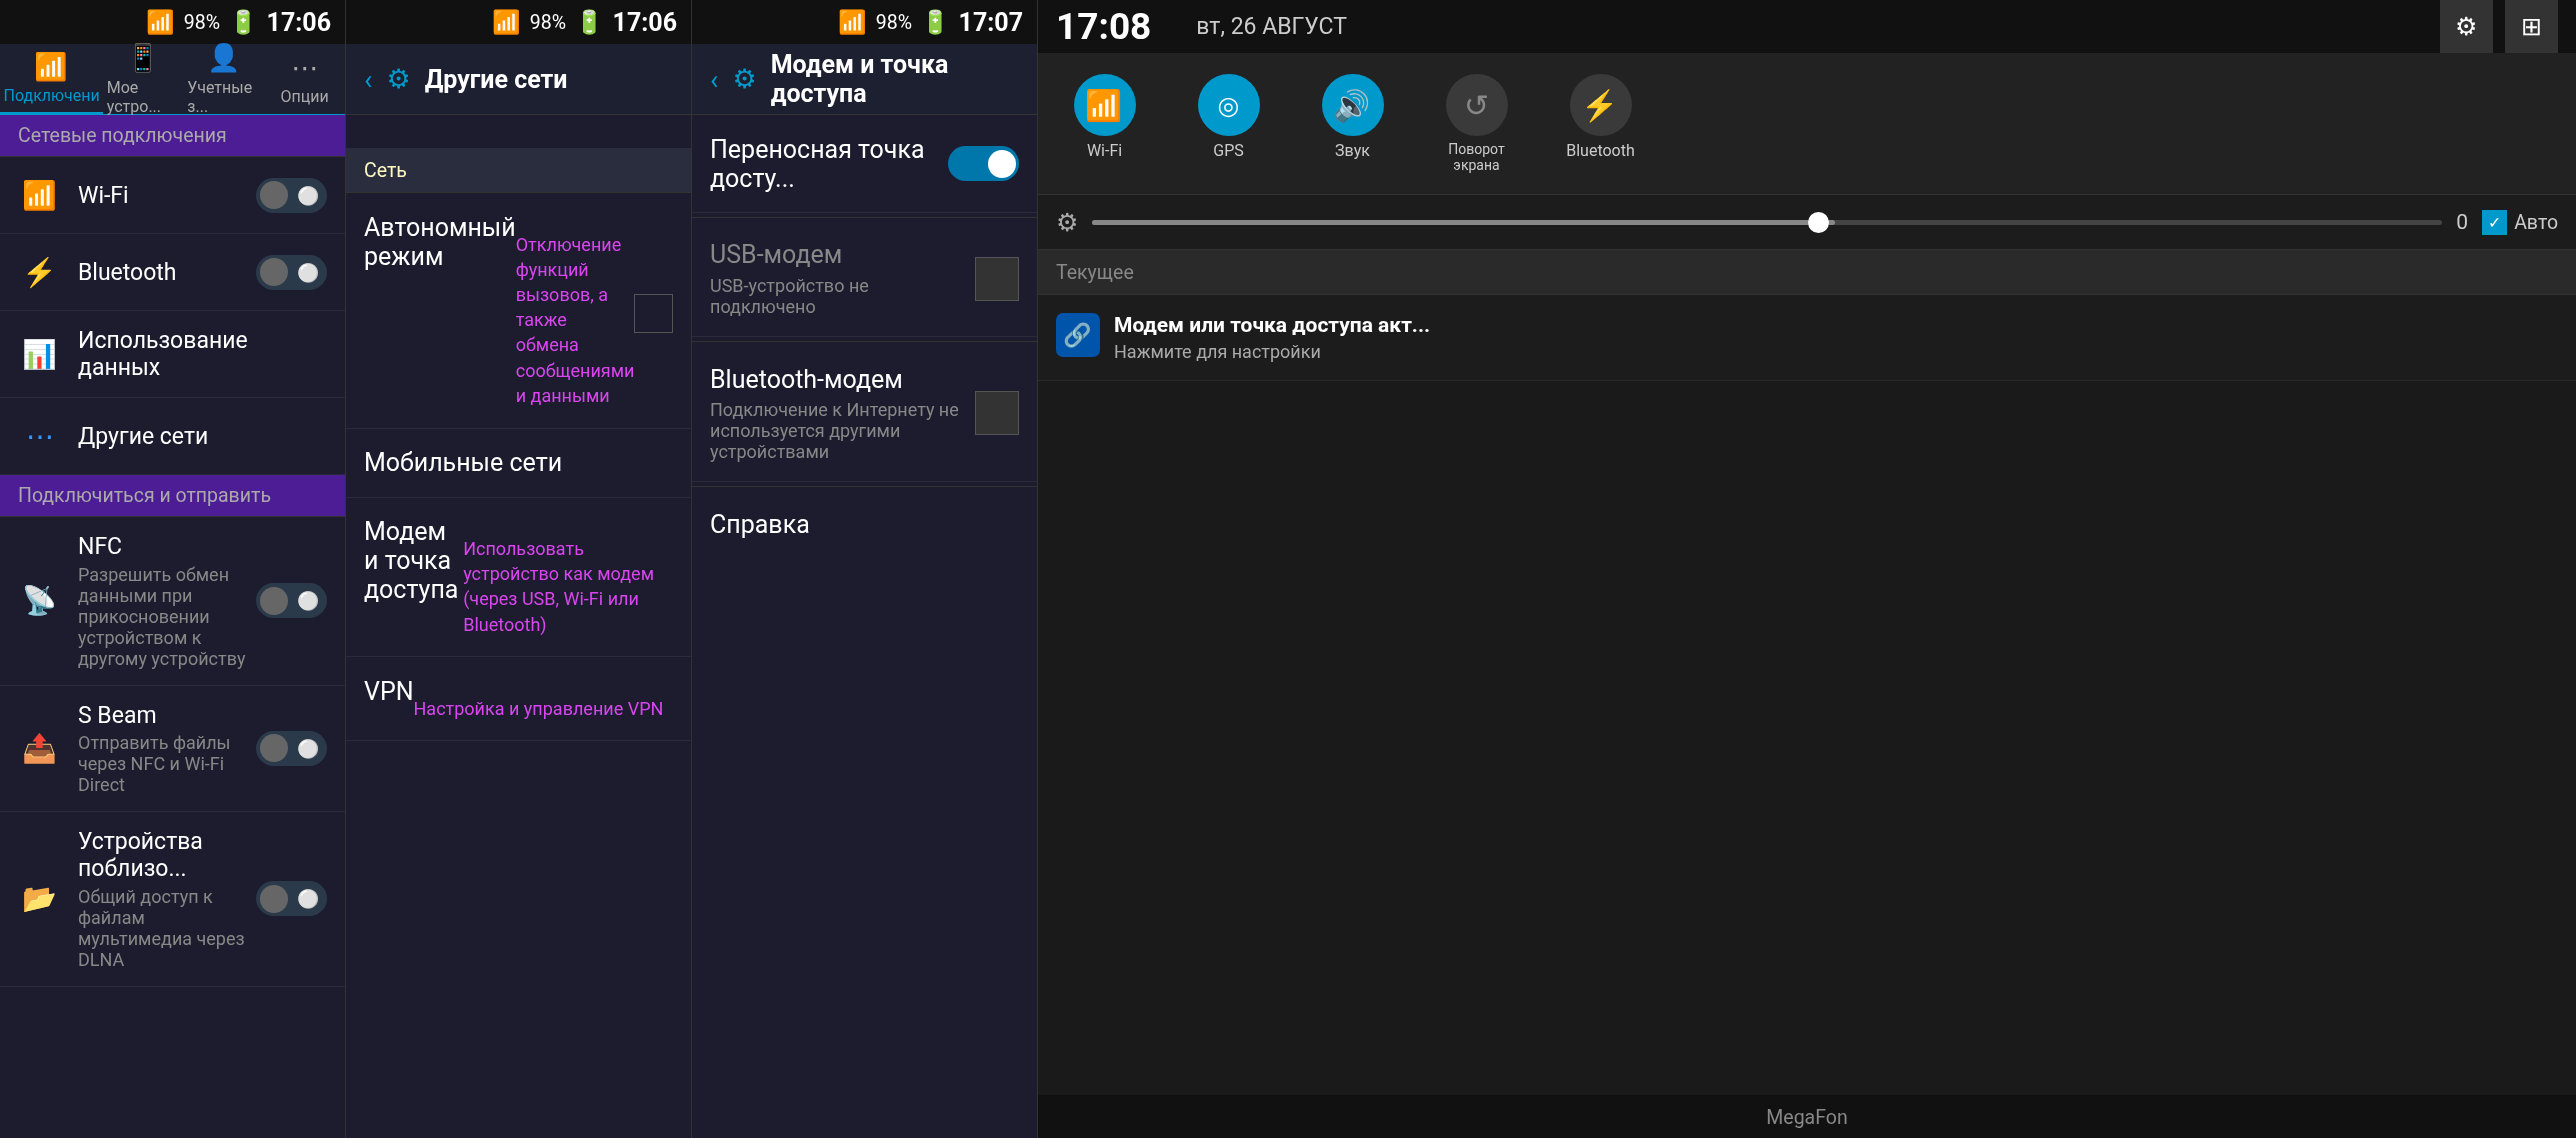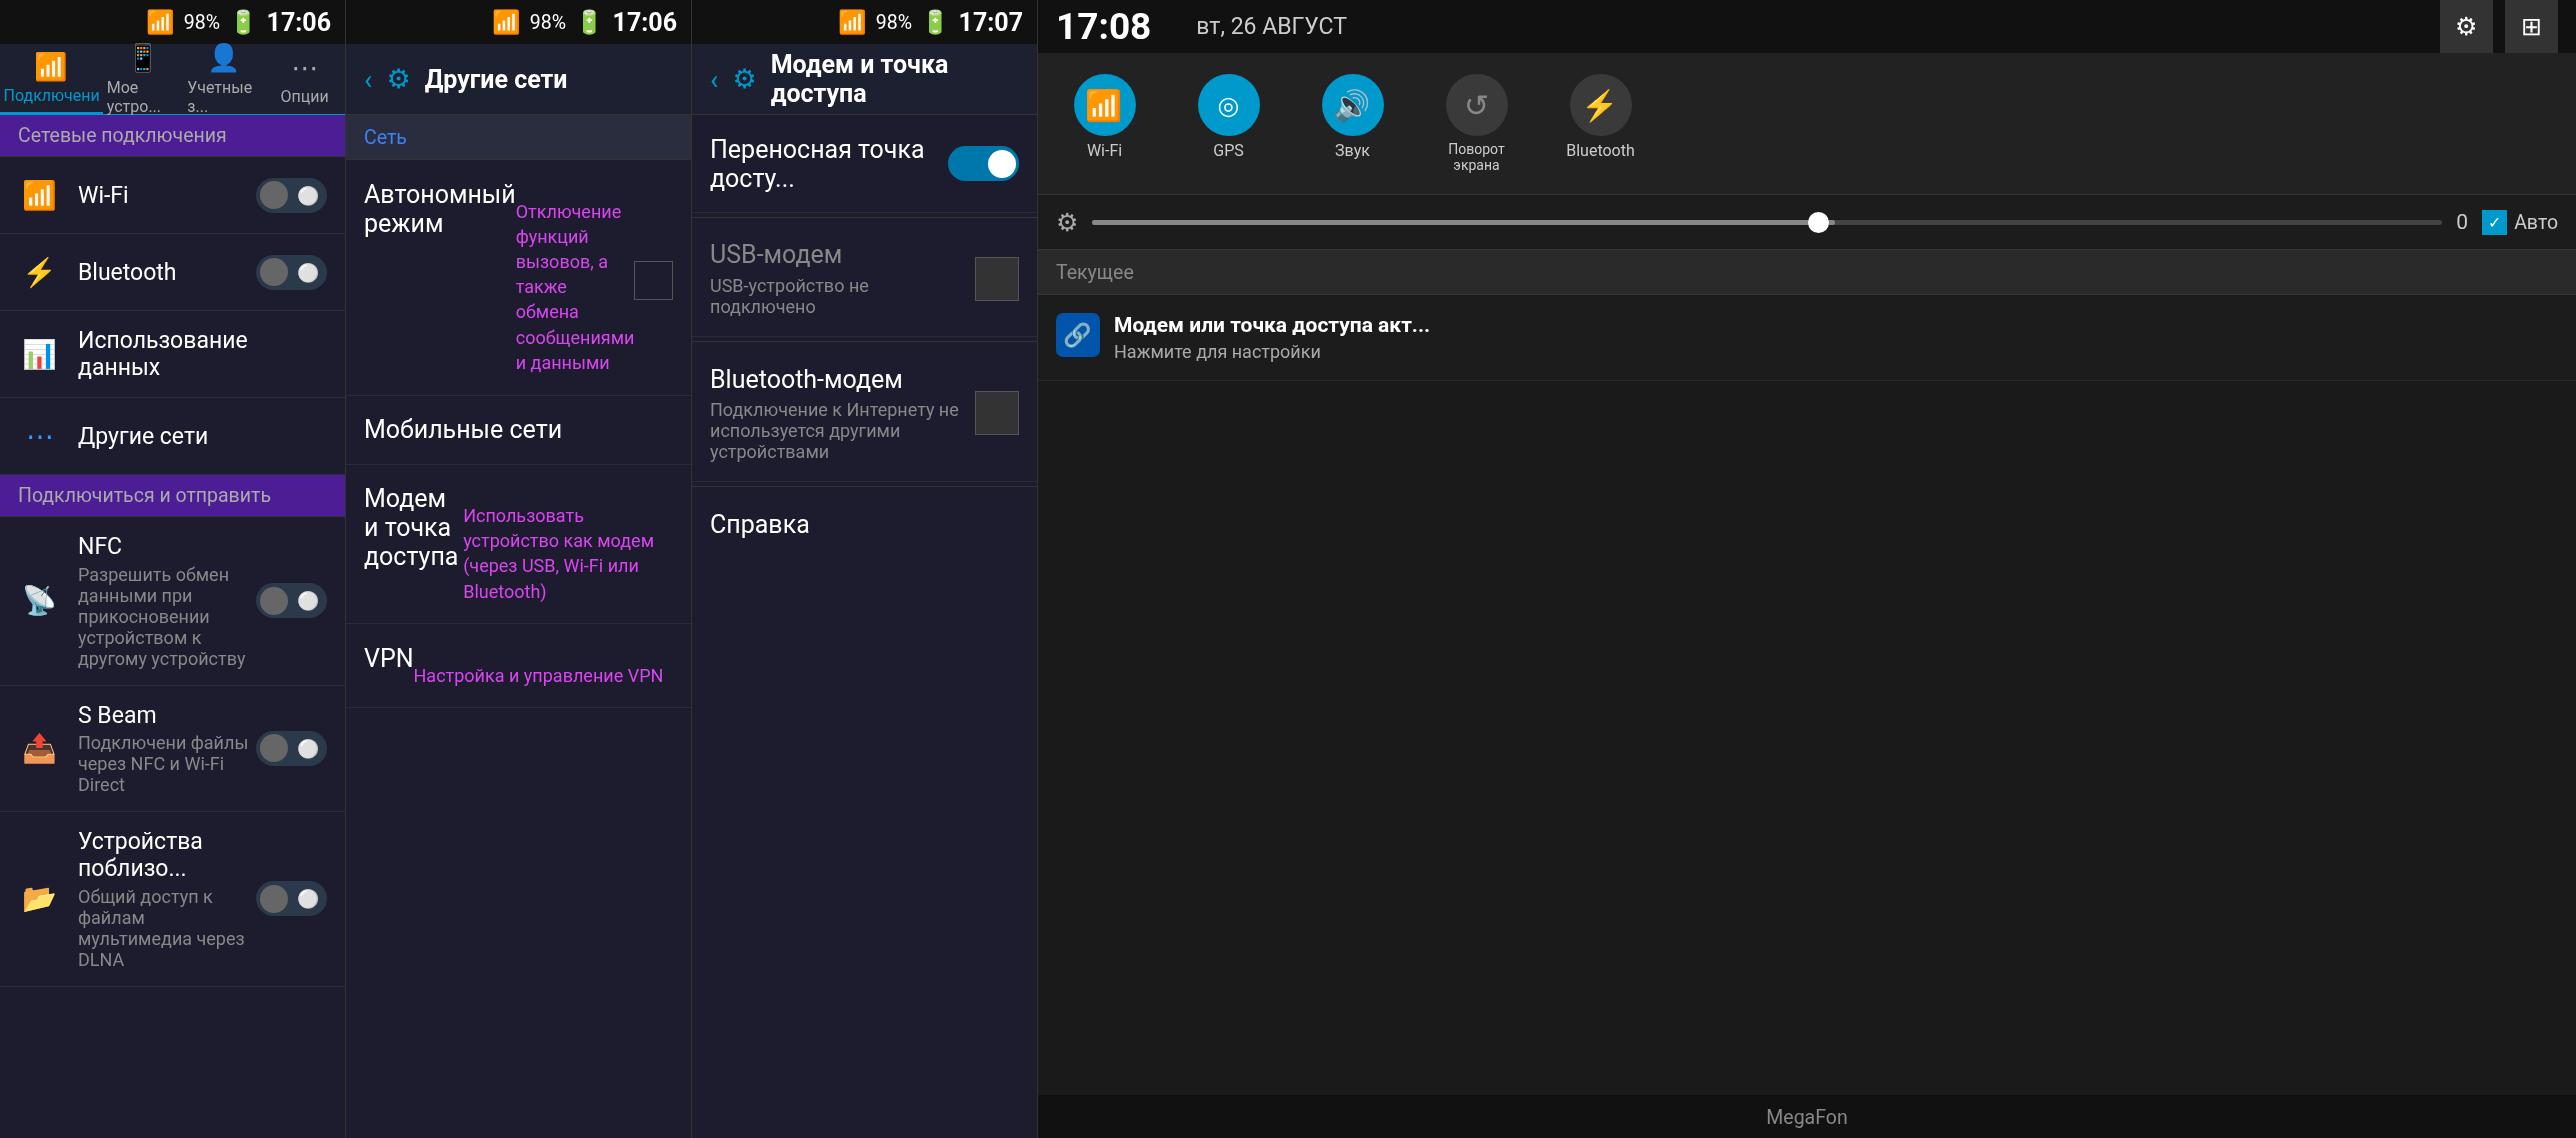--- a/index.html
+++ b/index.html
@@ -140,23 +140,24 @@
       color: #0099cc;
       font-size: 28px;
       cursor: pointer;
     }
     .panel-header-icon { font-size: 27px; color: #0099cc; }
     .panel-header-title { color: #fff; font-size: 25px; font-weight: bold; }
 
     .sub-section-header {
       background: #2a2d3e;
       padding: 10.6px 18px;
-      color: #3b82f6;
+      color: #fef9c3;
       font-size: 19.5px;
       border-bottom: 0.9px solid #333;
+      margin-top: 33px;
     }
 
     .menu-item {
       display: flex;
       flex-direction: row;
       padding: 19.5px 18px;
       border-bottom: 0.9px solid #2a2a3a;
       background: #1c1c2e;
       cursor: pointer;
     }
@@ -458,21 +459,21 @@
     <div class="toggle off">
       <div class="toggle-knob"></div>
       <span class="toggle-icon">⚪</span>
     </div>
   </div>
 
   <div class="settings-item">
     <div class="item-icon" style="color:#3399ff;">📤</div>
     <div class="item-text">
       <div class="item-title">S Beam</div>
-      <div class="item-subtitle">Подключени файлы через NFC и Wi-Fi Direct</div>
+      <div class="item-subtitle">Отправить файлы через NFC и Wi-Fi Direct</div>
     </div>
     <div class="toggle off">
       <div class="toggle-knob"></div>
       <span class="toggle-icon">⚪</span>
     </div>
   </div>
 
   <div class="settings-item">
     <div class="item-icon" style="color:#3399ff;">📂</div>
     <div class="item-text">

